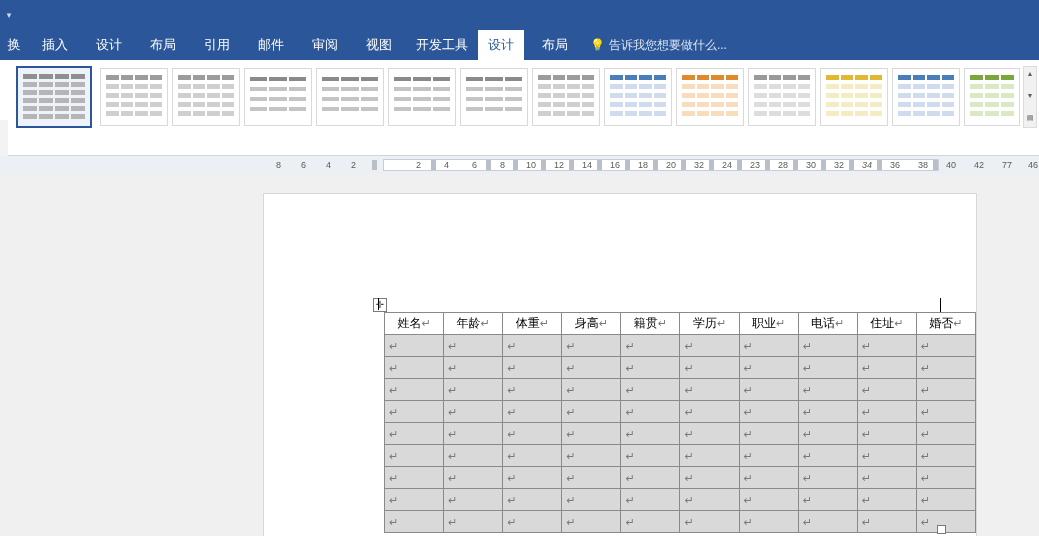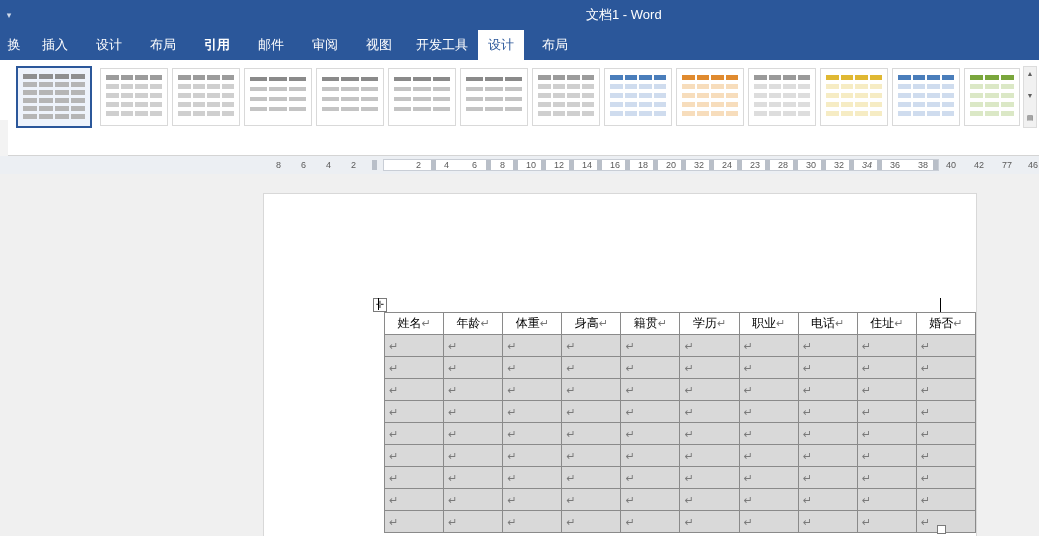--- a/index.html
+++ b/index.html
@@ -282,35 +282,37 @@
     color: #6e6e6e;
   }
 </style>
 </head>
 <body>
 
 <div id="app">
 
   <div class="titlebar">
     <div class="qat-caret">▾</div>
-    <div class="doc-title">文档1 - Word</div>
   </div>
 
   <div class="tabstrip">
     <div class="tab" style="left:0px;width:28px;">换</div>
     <div class="tab" style="left:28px;width:54px;">插入</div>
     <div class="tab" style="left:82px;width:54px;">设计</div>
     <div class="tab" style="left:136px;width:54px;">布局</div>
-    <div class="tab" style="left:190px;width:54px;font-weight:bold;">引用</div>
+    <div class="tab" style="left:190px;width:54px;">引用</div>
     <div class="tab" style="left:244px;width:54px;">邮件</div>
     <div class="tab" style="left:298px;width:54px;">审阅</div>
     <div class="tab" style="left:352px;width:54px;">视图</div>
     <div class="tab" style="left:406px;width:72px;">开发工具</div>
     <div class="tab active" style="left:478px;width:46px;">设计</div>
     <div class="tab" style="left:530px;width:50px;">布局</div>
+    <div class="tellme">
+      <span class="bulb">💡</span><span>告诉我您想要做什么...</span>
+    </div>
   </div>
 
   <div class="ribbon">
     <div class="ribbon-left-edge"></div>
 
     <div class="gallery">
 
       <div class="style-item selected" style="left:8px;top:0px;">
         <div class="mini-table">
           <div class="mini-cellrow" style="top:0px;">

